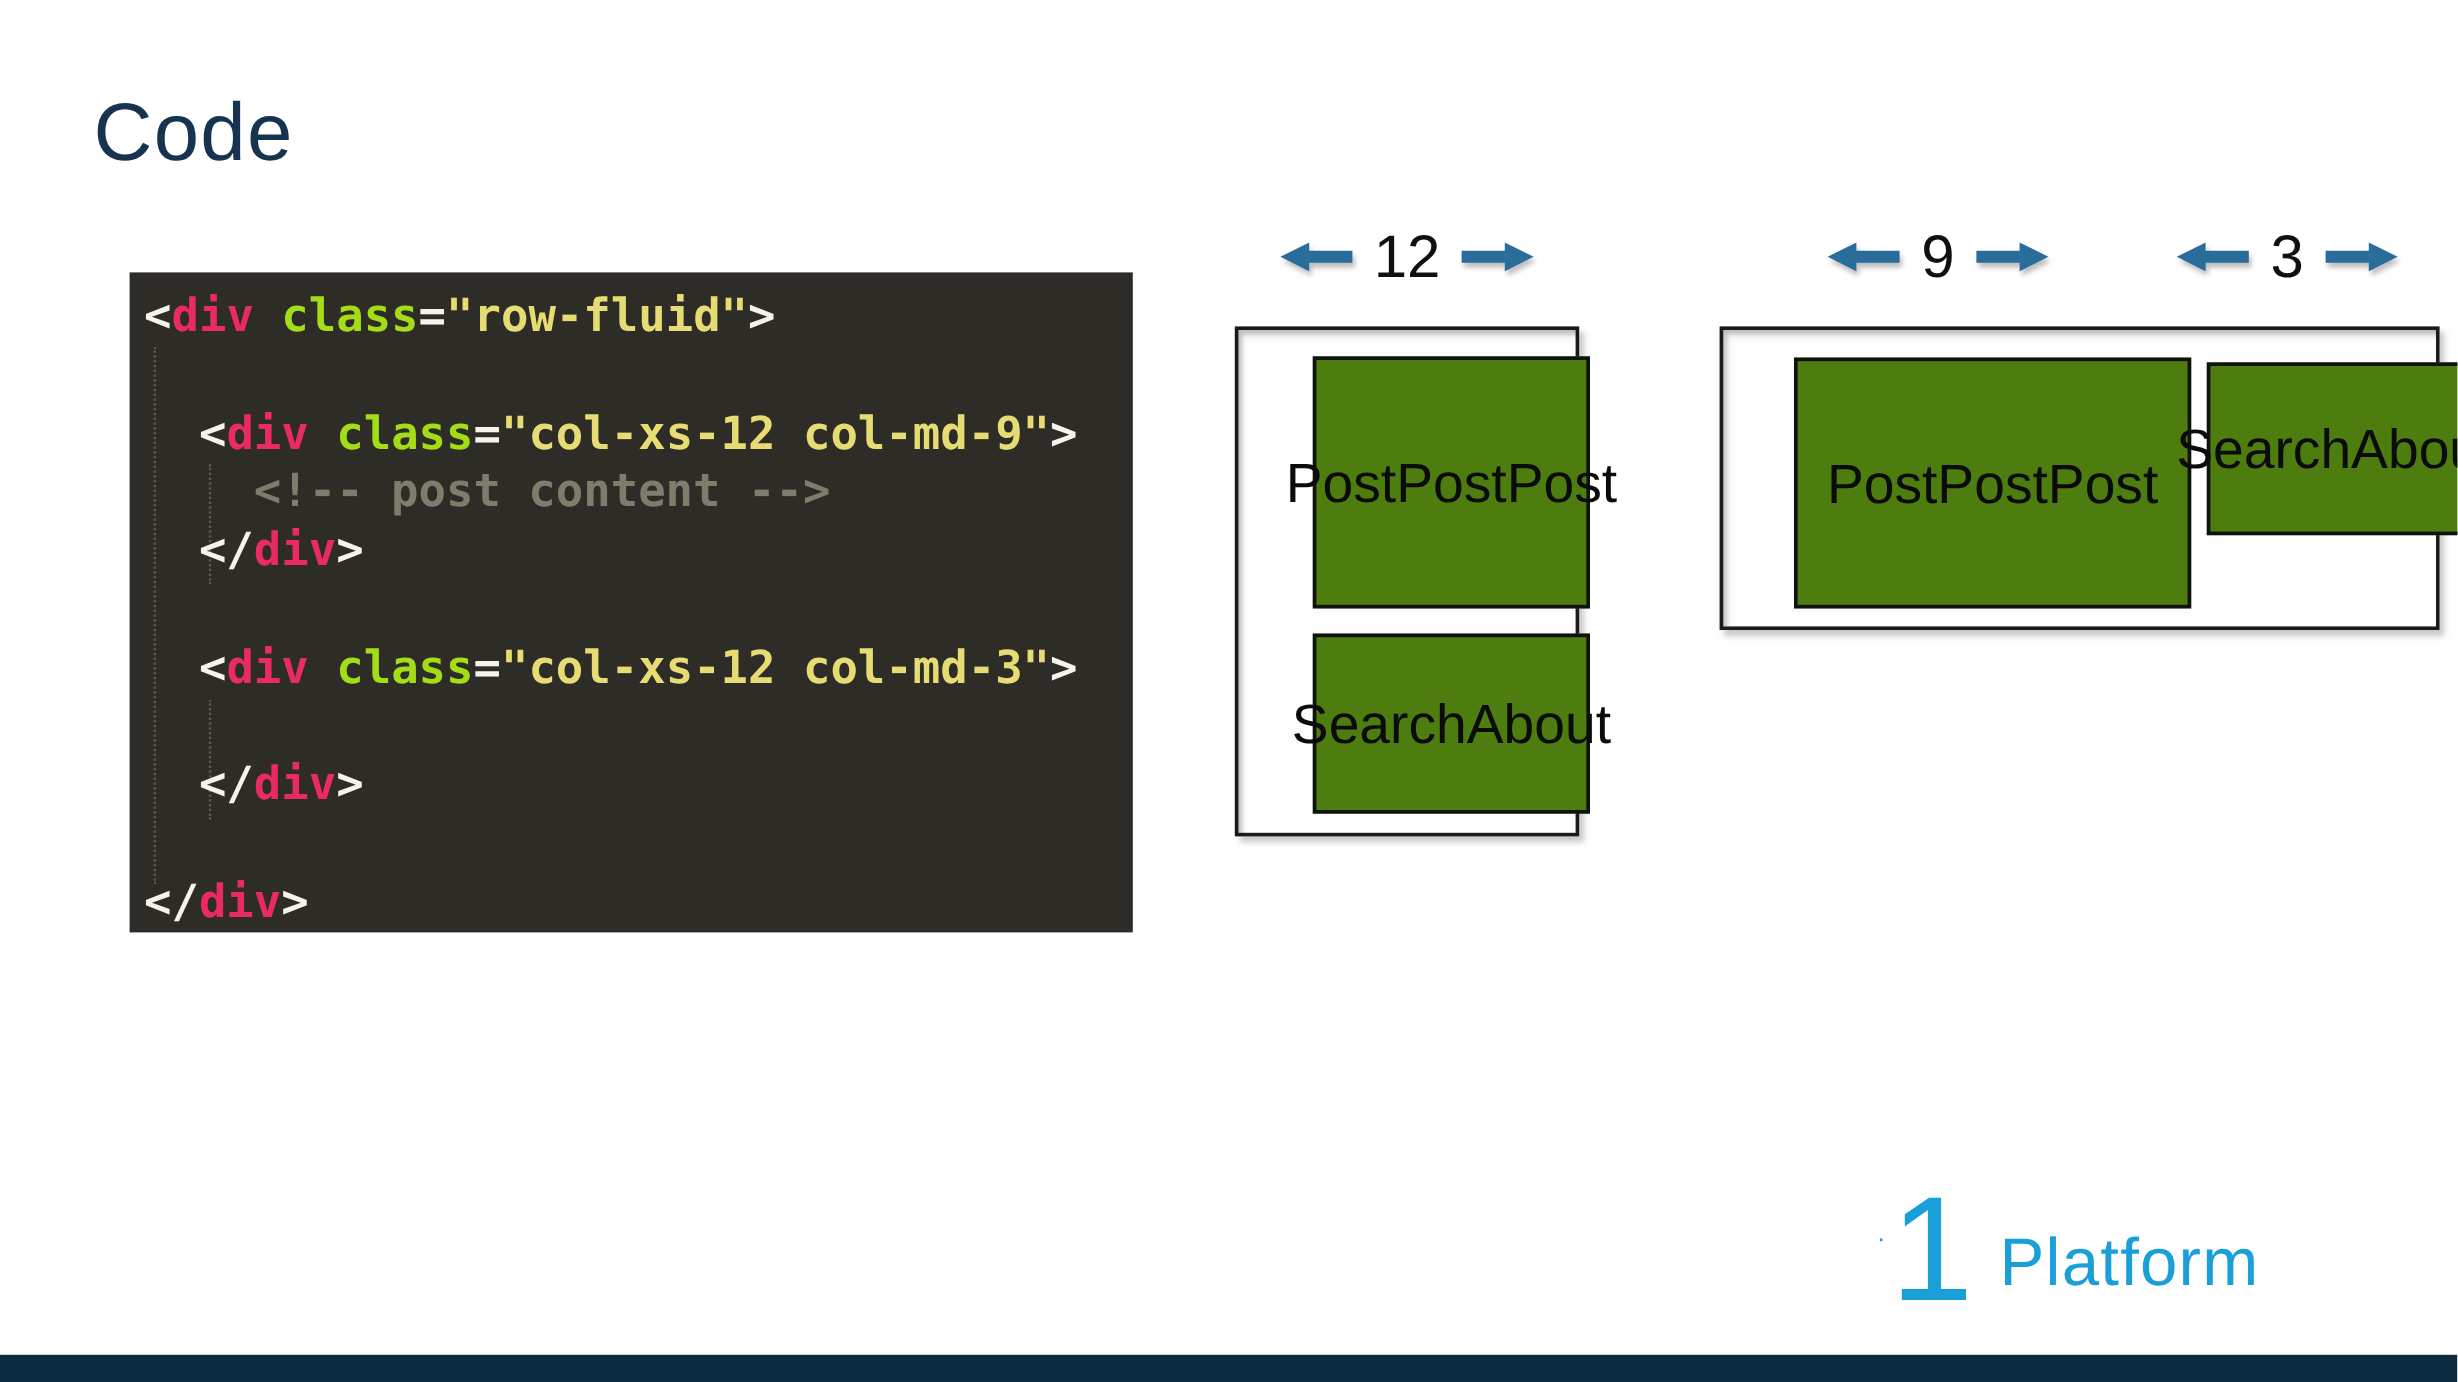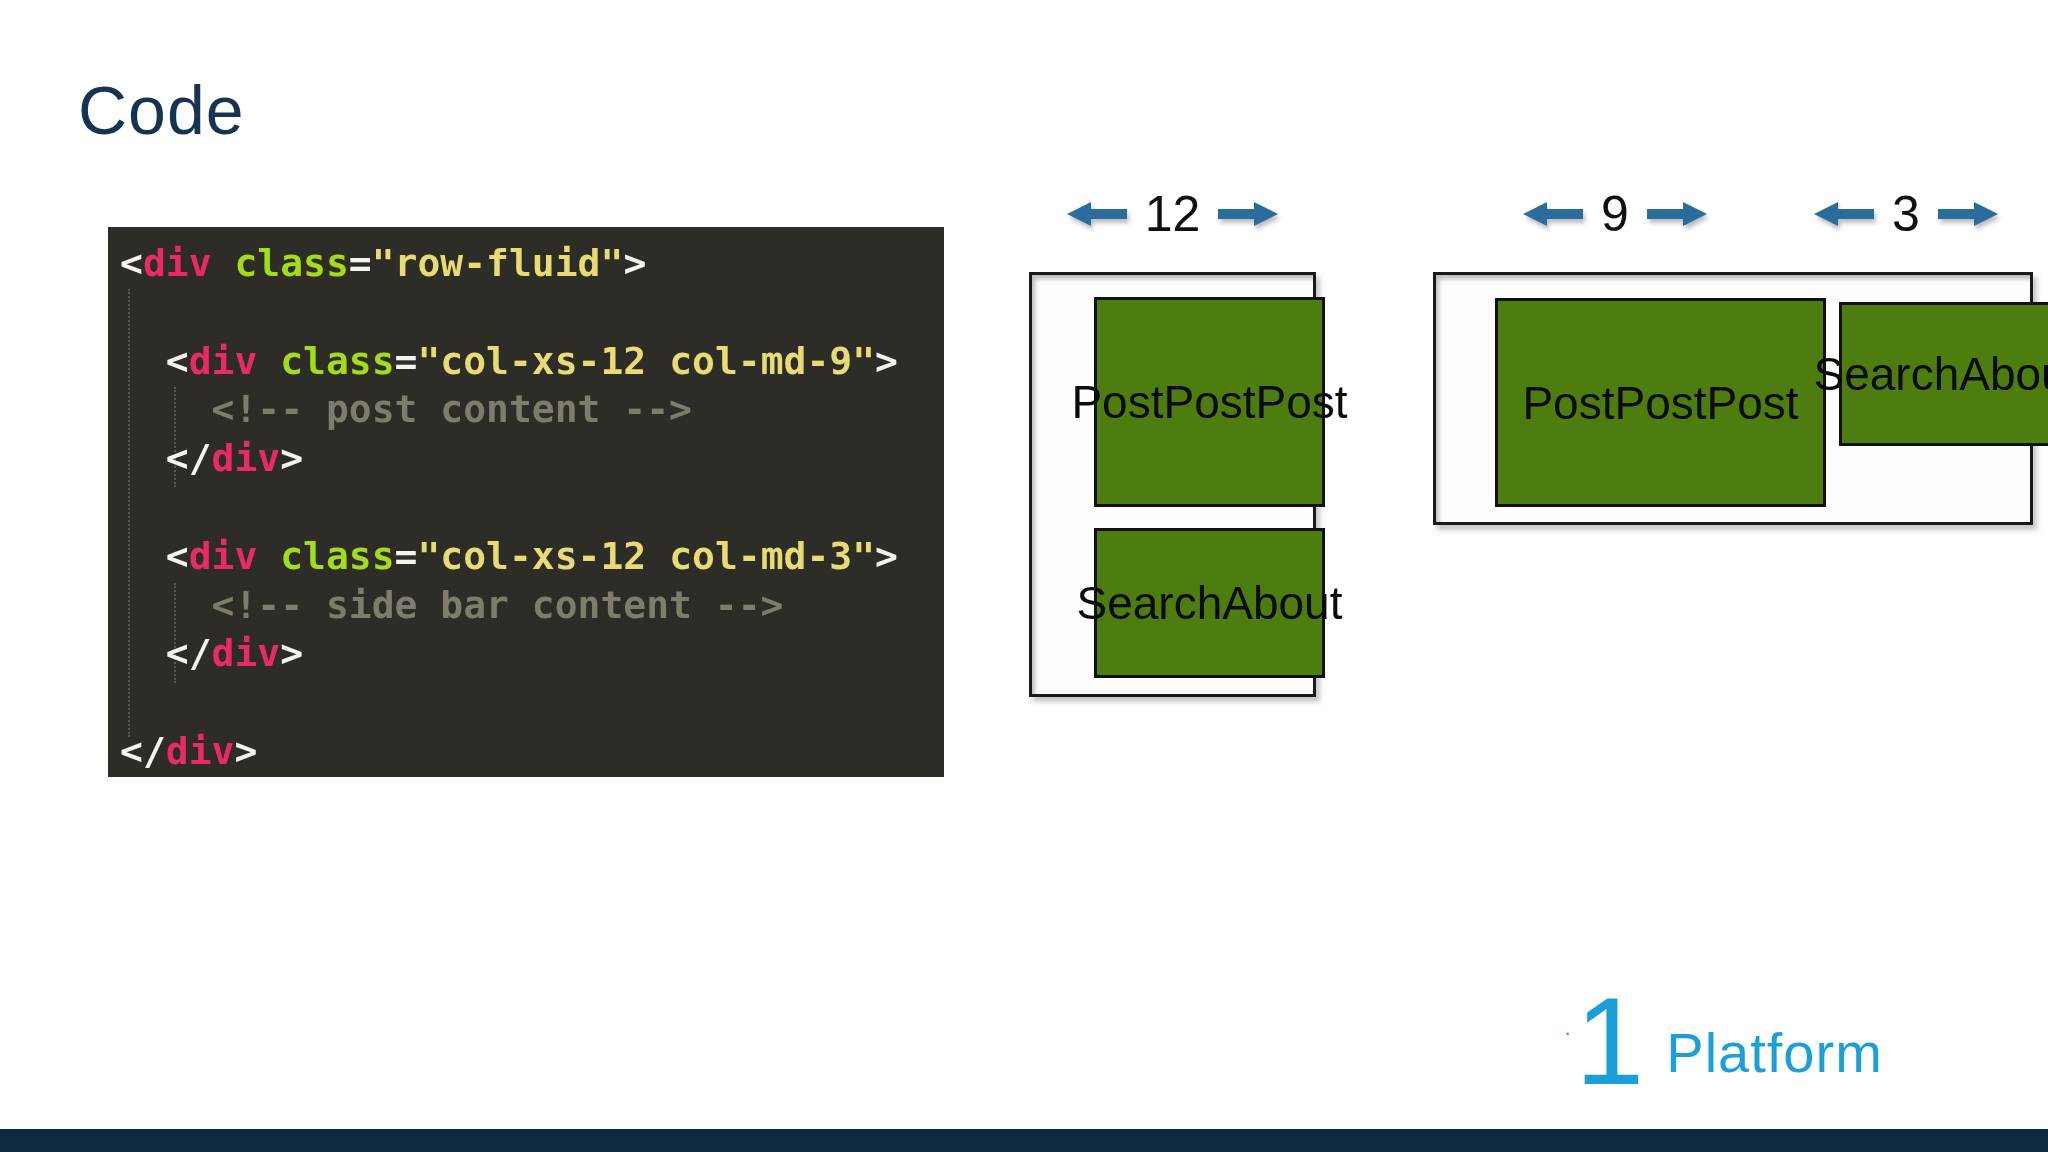--- a/index.html
+++ b/index.html
@@ -74,21 +74,21 @@
     <span class="guide g2a"></span>
     <span class="guide g2b"></span>
     <div class="code-lines">
         <div class="code-line"><span class="tok-p">&lt;</span><span class="tok-tag">div</span><span class="tok-p"> </span><span class="tok-attr">class</span><span class="tok-p">=</span><span class="tok-str">"row-fluid"</span><span class="tok-p">&gt;</span></div>
         <div class="code-line"></div>
         <div class="code-line"><span class="tok-p">  </span><span class="tok-p">&lt;</span><span class="tok-tag">div</span><span class="tok-p"> </span><span class="tok-attr">class</span><span class="tok-p">=</span><span class="tok-str">"col-xs-12 col-md-9"</span><span class="tok-p">&gt;</span></div>
         <div class="code-line"><span class="tok-p">    </span><span class="tok-com">&lt;!-- post content --&gt;</span></div>
         <div class="code-line"><span class="tok-p">  </span><span class="tok-p">&lt;/</span><span class="tok-tag">div</span><span class="tok-p">&gt;</span></div>
         <div class="code-line"></div>
         <div class="code-line"><span class="tok-p">  </span><span class="tok-p">&lt;</span><span class="tok-tag">div</span><span class="tok-p"> </span><span class="tok-attr">class</span><span class="tok-p">=</span><span class="tok-str">"col-xs-12 col-md-3"</span><span class="tok-p">&gt;</span></div>
-        <div class="code-line"><span class="tok-p">    </span><span class="tok-com">&lt;!-- side bar content --&gt;</span></div>
+        <div class="code-line"><span class="tok-p">    </span></div>
         <div class="code-line"><span class="tok-p">  </span><span class="tok-p">&lt;/</span><span class="tok-tag">div</span><span class="tok-p">&gt;</span></div>
         <div class="code-line"></div>
         <div class="code-line"><span class="tok-p">&lt;/</span><span class="tok-tag">div</span><span class="tok-p">&gt;</span></div>
       </div>
   </div>
 
   <div class="label-row lr-12">
     <span class="arrow">
       <svg viewBox="0 0 64 30">
           <path d="M2 15 L26 3 L26 10 L62 10 L62 20 L26 20 L26 27 Z"></path>

